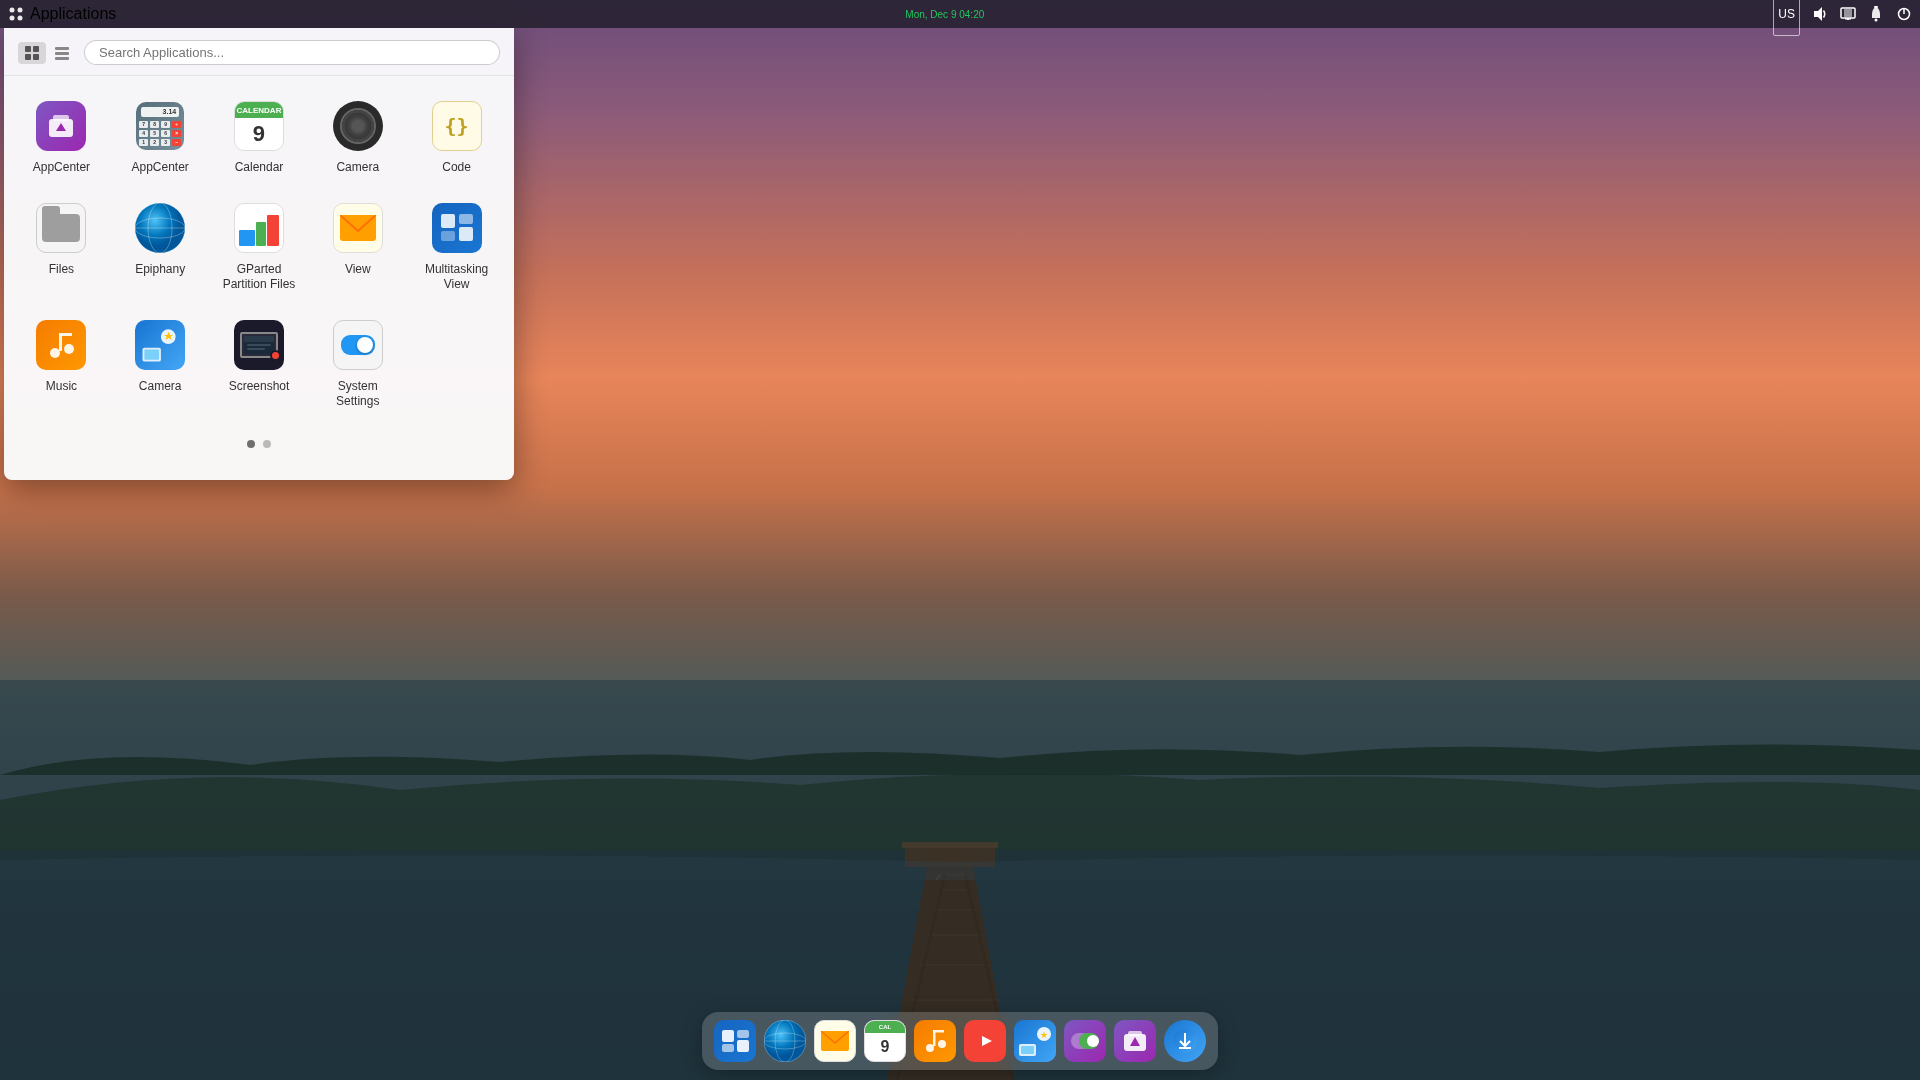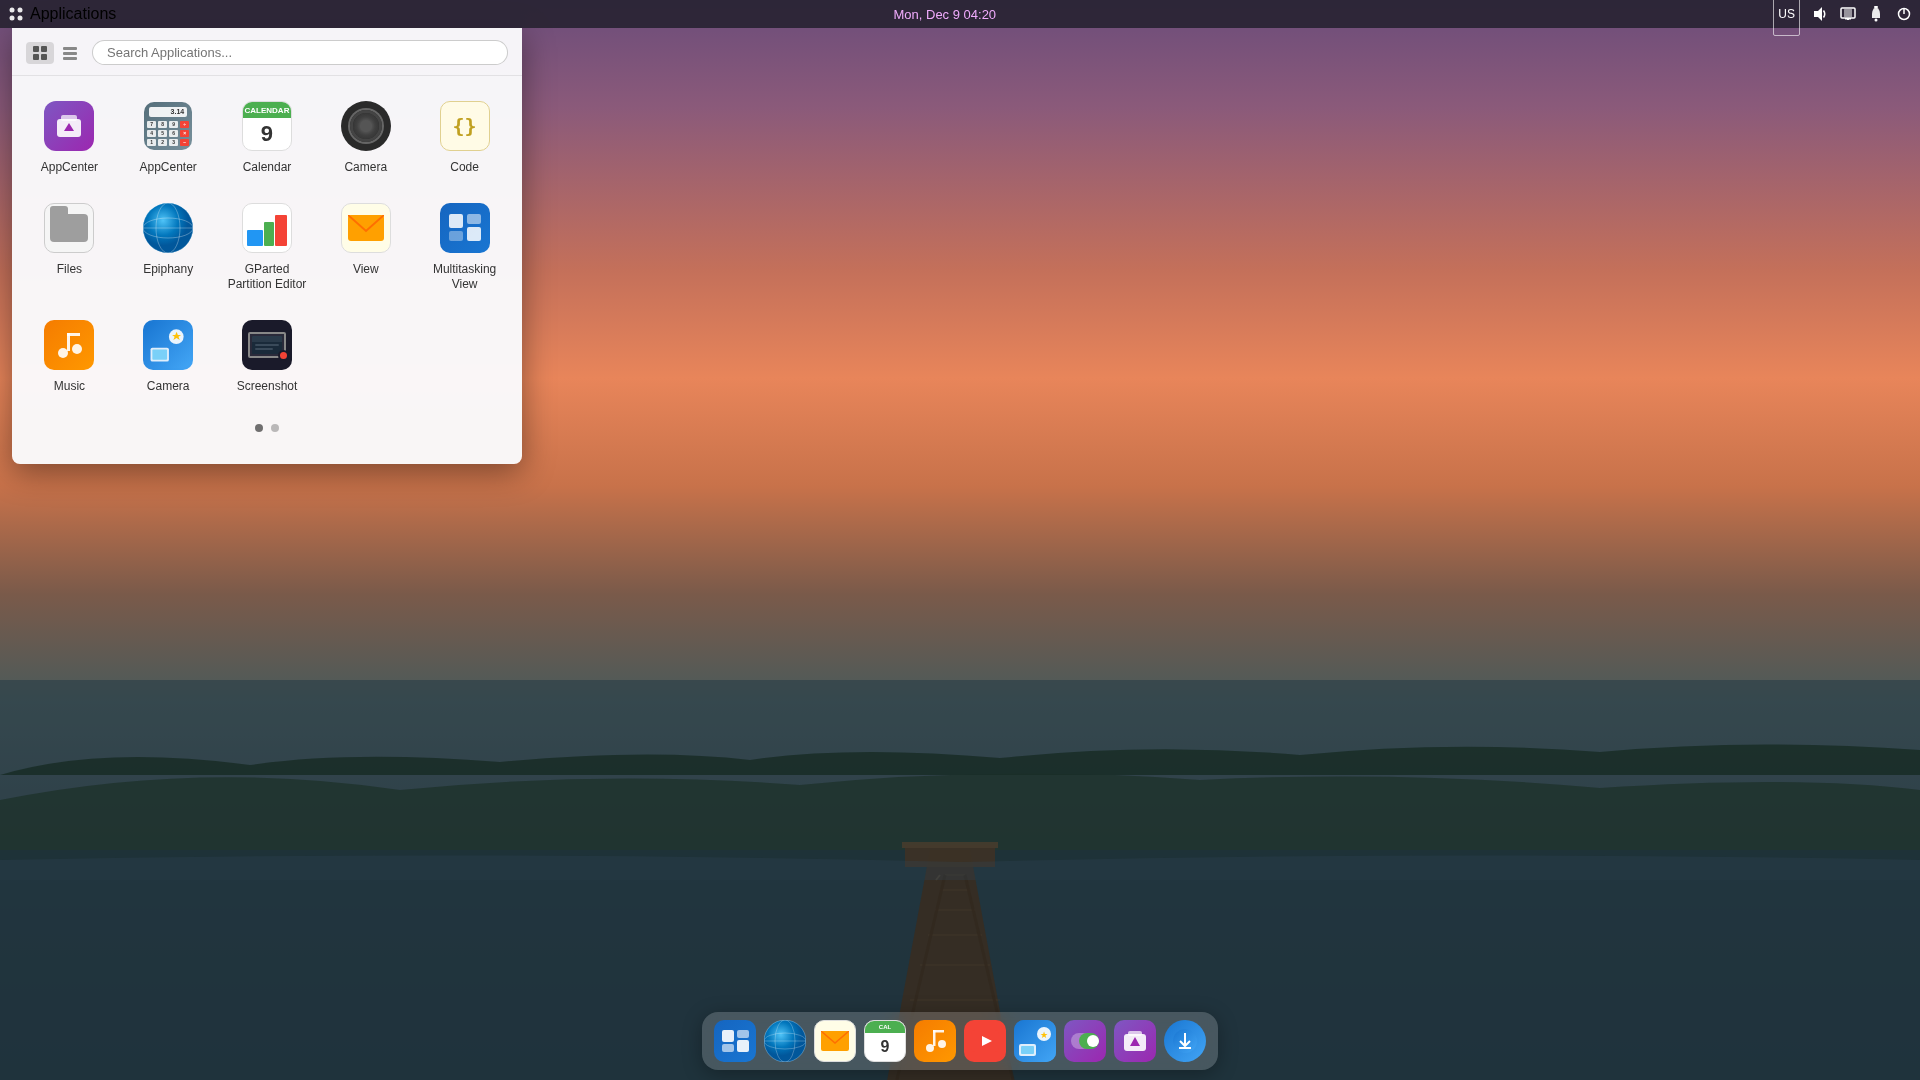--- a/index.html
+++ b/index.html
@@ -47,22 +47,22 @@
     }
 
     #panel-left {
       display: flex;
       align-items: center;
       gap: 6px;
       cursor: pointer;
     }
 
     #panel-center {
-      color: #f0abfc;
-      font-size: 13px;
+      color: #22c55e;
+      font-size: 10px;
     }
 
     #panel-right {
       display: flex;
       align-items: center;
       gap: 12px;
     }
 
     .panel-icon {
       color: #ffffff;
@@ -76,21 +76,21 @@
       font-size: 12px;
       border: 1px solid rgba(255,255,255,0.6);
       padding: 14px 4px;
       border-radius: 2px;
     }
 
     
     #app-launcher {
       position: absolute;
       top: 28px;
-      left: 12px;
+      left: 4px;
       width: 510px;
       background: rgba(250, 250, 252, 0.97);
       border-radius: 0 0 8px 8px;
       box-shadow: 0 8px 32px rgba(0,0,0,0.4);
       z-index: 90;
       padding-bottom: 20px;
     }
 
     #search-bar {
       padding: 12px 14px 10px;
@@ -798,21 +798,21 @@
     <div class="app-item">
       <div class="app-icon" style="background:transparent;">
         <div class="gparted-icon-svg" style="width:50px;height:50px;">
           <svg width="40" height="36" viewBox="0 0 40 36">
             <rect x="0" y="20" width="16" height="16" fill="#2196f3" rx="1"></rect>
             <rect x="17" y="12" width="10" height="24" fill="#4caf50" rx="1"></rect>
             <rect x="28" y="5" width="12" height="31" fill="#f44336" rx="1"></rect>
           </svg>
         </div>
       </div>
-      <span class="app-label">GParted Partition Editor</span>
+      <span class="app-label">GParted Partition Files</span>
     </div>
 
 
     <div class="app-item">
       <div class="app-icon" style="background:transparent;">
         <div class="mail-icon-svg" style="width:50px;height:50px;">
           <svg width="36" height="26" viewBox="0 0 36 26">
             <rect x="0" y="0" width="36" height="26" rx="3" fill="#ffa000"></rect>
             <polyline points="0,0 18,16 36,0" fill="none" stroke="#ff6f00" stroke-width="2"></polyline>
           </svg>
@@ -884,20 +884,30 @@
               <div style="height:2px;background:#3a4a5a;margin:2px 3px;border-radius:1px;"></div>
               <div style="height:2px;background:#3a4a5a;margin:1px 3px;border-radius:1px;width:60%;"></div>
             </div>
             <div class="screen-record-dot" style="position:absolute;bottom:-5px;right:-5px;width:11px;height:11px;background:#f44336;border-radius:50%;border:2px solid #1a1a2a;"></div>
           </div>
         </div>
       </div>
       <span class="app-label">Screenshot</span>
     </div>
 
+    <div class="app-item">
+      <div class="app-icon" style="background:transparent;">
+        <div class="settings-icon-svg" style="width:50px;height:50px;">
+          <div class="toggle-switch" style="width:34px;height:20px;">
+            <div class="toggle-knob" style="width:16px;height:16px;right:2px;top:2px;"></div>
+          </div>
+        </div>
+      </div>
+      <span class="app-label">System Settings</span>
+    </div>
 
   </div>
 
   <div id="page-dots">
     <div class="page-dot active"></div>
     <div class="page-dot"></div>
   </div>
 </div>
 
 <div id="taskbar">

